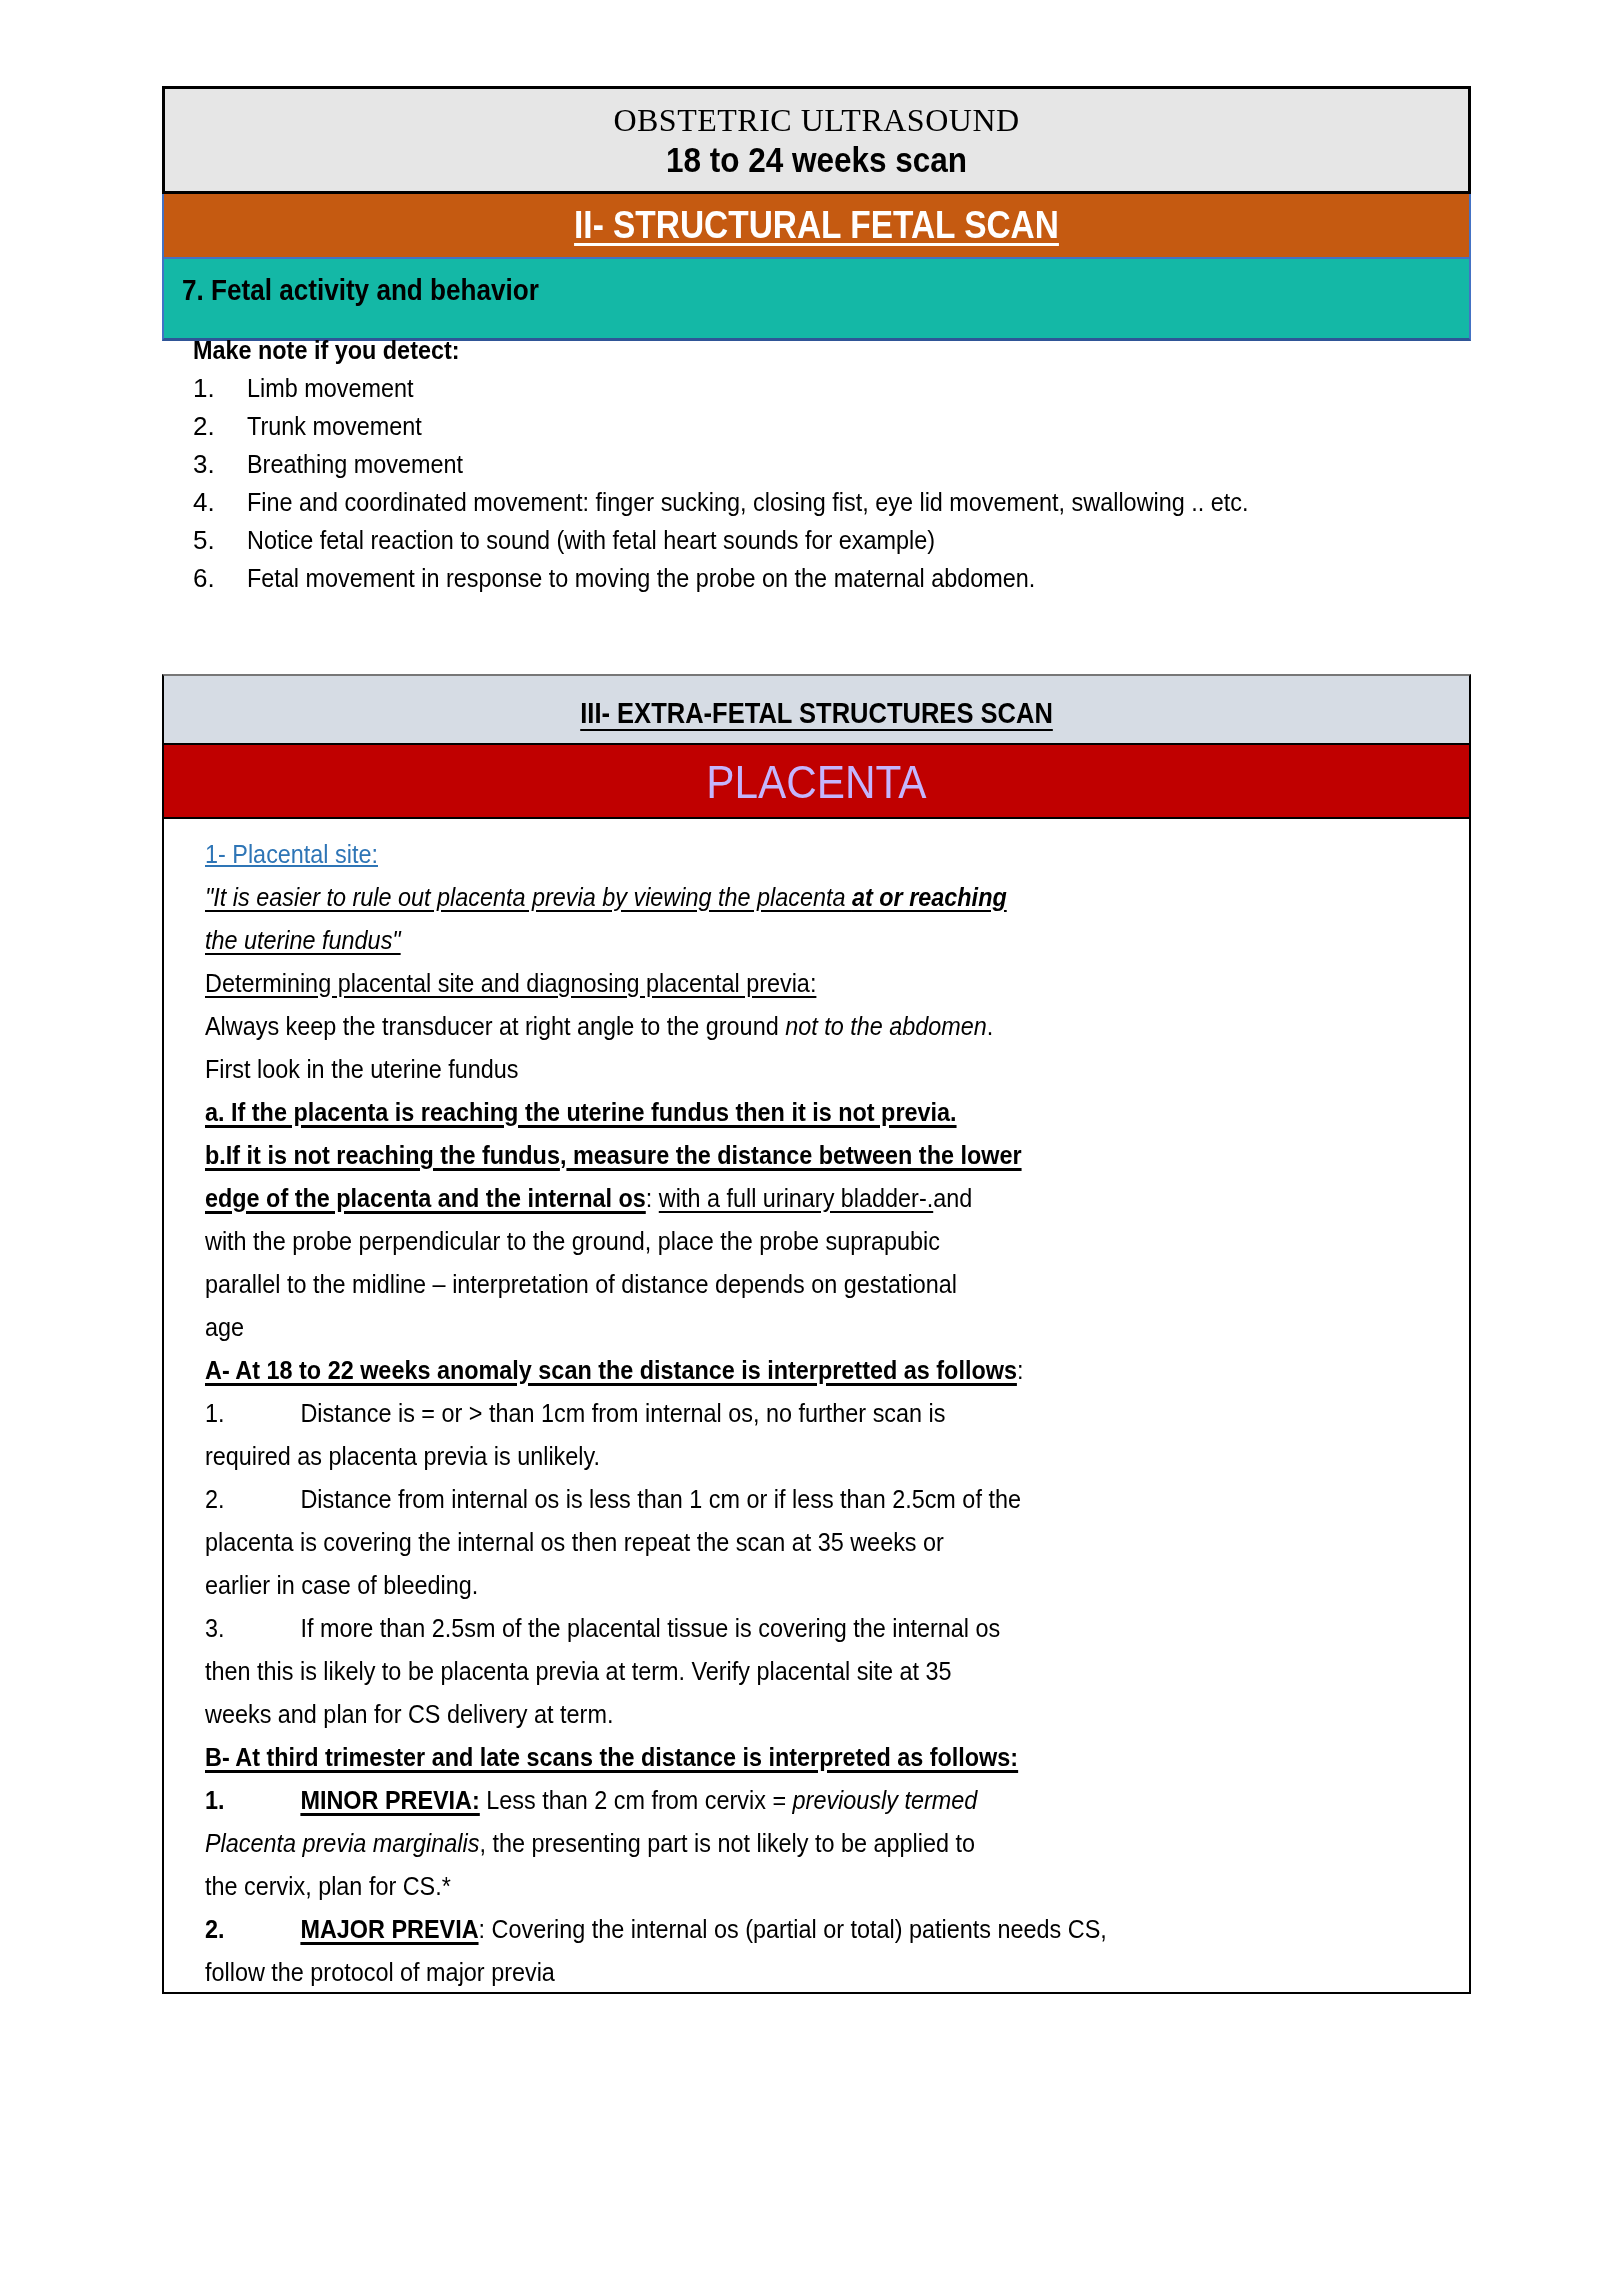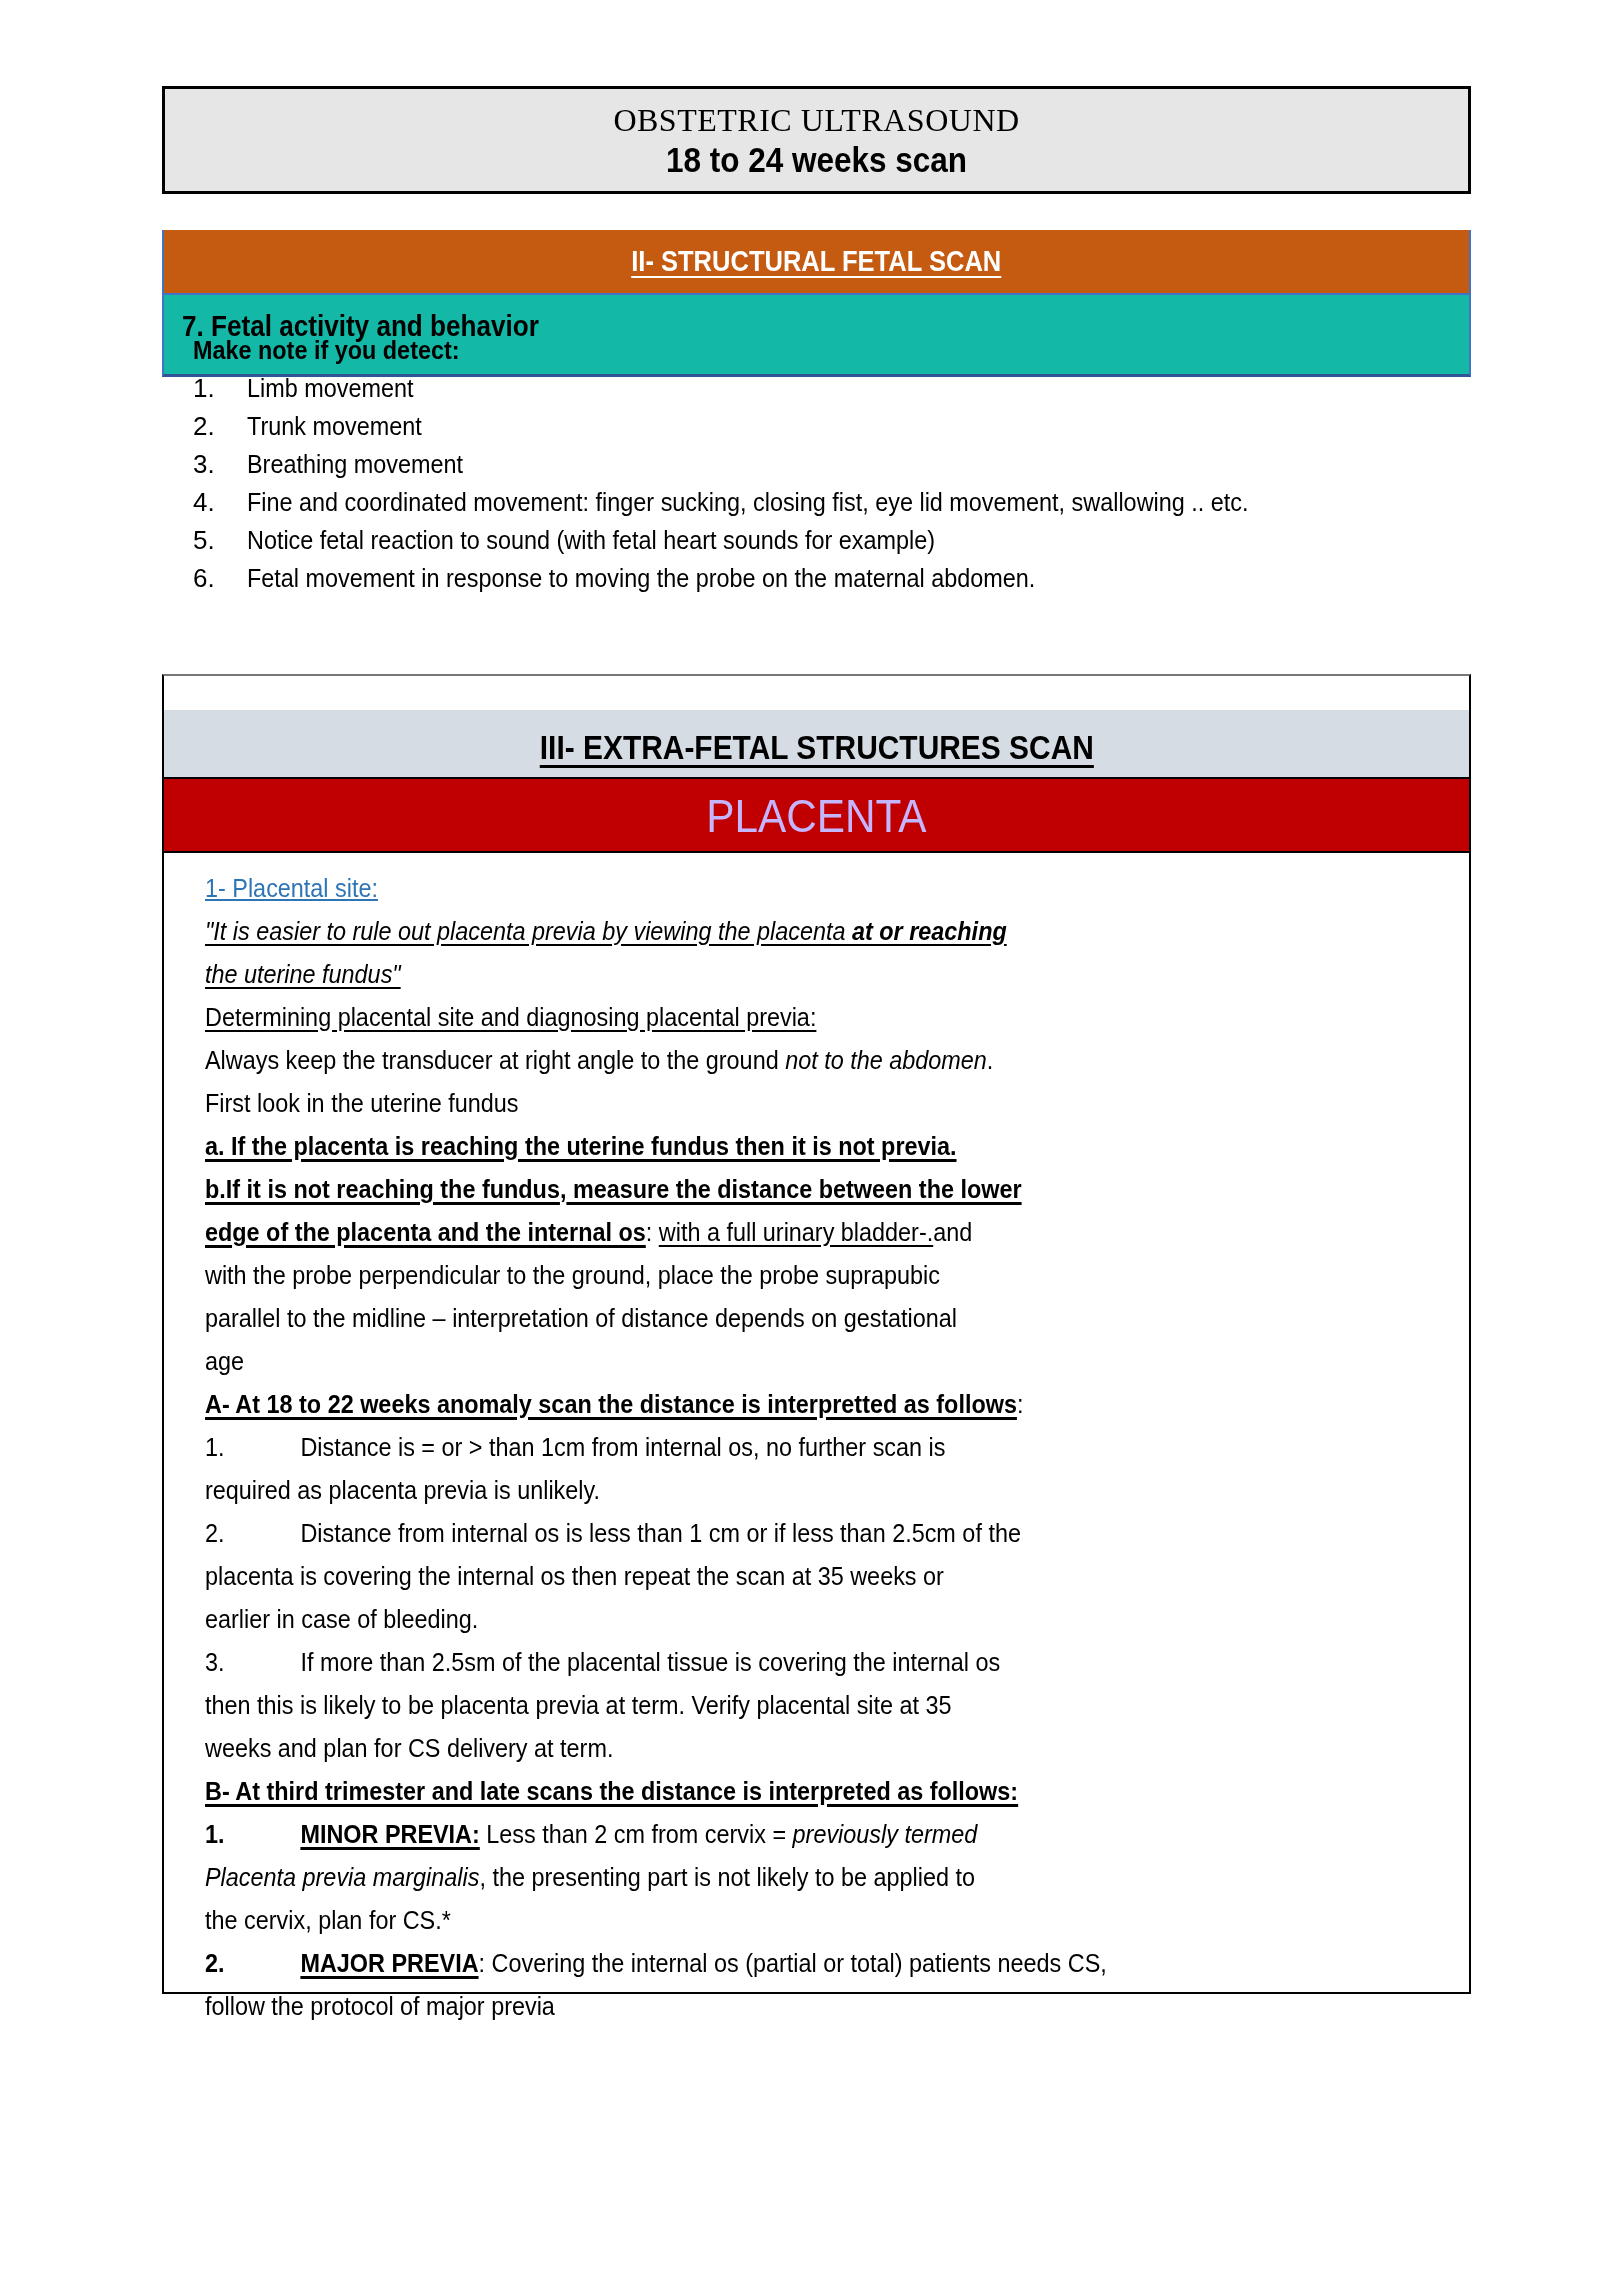--- a/index.html
+++ b/index.html
@@ -4,36 +4,36 @@
 <style>
   html, body { margin:0; padding:0; background:#ffffff; }
   body { width:1621px; height:2293px; position:relative; font-family:"Liberation Sans", sans-serif; color:#000; overflow:hidden; }
   .page { position:absolute; left:0; top:0; width:1621px; height:2293px; }
 
   
   .hdr-box { position:absolute; left:162px; top:86px; width:1309px; box-sizing:border-box; }
   .hdr-title { background:#e6e6e6; border:3.9px solid #000; height:108px; box-sizing:border-box; text-align:center; }
   .hdr-title .l1 { font-family:"Liberation Serif", serif; font-size:32px; padding-top:14px; line-height:35px; letter-spacing:0.5px; }
   .hdr-title .l2 { font-family:"Liberation Sans", sans-serif; font-weight:bold; font-size:35px; line-height:43px; transform:scaleX(0.9); }
-  .hdr-orange { background:#c55a11; border-left:2.9px solid #4472c4; border-right:2.9px solid #4472c4; height:63px; box-sizing:border-box; text-align:center; color:#fff; font-weight:bold; font-size:29px; line-height:63px;margin-top:36px; }
+  .hdr-orange { background:#c55a11; border-left:2.9px solid #4472c4; border-right:2.9px solid #4472c4; height:63px; box-sizing:border-box; text-align:center; color:#fff; font-weight:bold; font-size:38px; line-height:63px; }
   .hdr-orange span { text-decoration:underline; text-underline-offset:4.9px; display:inline-block; transform:scaleX(0.88); }
   .hdr-peach { background:#14b8a6; border:2.9px solid #4472c4; border-top:2px solid #4472c4; border-bottom:3.9px solid #2f5597; height:84px; box-sizing:border-box; padding-left:17.6px; font-weight:bold; font-size:29px; line-height:63px; }
   .hdr-peach span { display:inline-block; transform:scaleX(0.9); transform-origin:left center; }
 
   
   .notes { position:absolute; left:193px; top:331px; width:1274px; font-size:26px; line-height:38px; }
   .notes .intro { font-weight:bold; transform:scaleX(0.9); transform-origin:left center; }
   .notes ol { margin:0; padding:0; list-style:none; }
   .notes li { display:flex; }
   .notes li .num { width:54px; flex:none; }
   .notes li .txt { flex:1; transform:scaleX(0.9); transform-origin:left top; width:111%; }
 
   
   .sec-box { position:absolute; left:162px; top:674px; width:1309px; height:1320px; box-sizing:border-box; border:2.9px solid #000; border-top:2px solid #777; }
-  .sec-gray { background:#d6dce4; height:69px; text-align:center; font-weight:bold; font-size:34px; line-height:74px; border-bottom:2.9px solid #000; box-sizing:border-box;margin-top:34px; }
+  .sec-gray { background:#d6dce4; height:69px; text-align:center; font-weight:bold; font-size:29px; line-height:74px; border-bottom:2.9px solid #000; box-sizing:border-box; }
   .sec-gray span { text-decoration:underline; text-underline-offset:5.9px; display:inline-block; transform:scaleX(0.88); }
   .sec-red { background:#c00000; height:74px; text-align:center; color:#c4b5fd; font-size:47px; line-height:73px; border-bottom:2.9px solid #000; box-sizing:border-box; }
   .sec-red span { display:inline-block; transform:scaleX(0.9); }
   .sec-body { padding:13.7px 0 0 41px; font-size:26px; line-height:43px; width:1235px; }
   .ln { white-space:nowrap; transform:scaleX(0.9); transform-origin:left center; }
   .blue { color:#2e75b6; text-decoration:underline; }
   .u { text-decoration:underline; text-decoration-thickness:2.9px; text-underline-offset:3.9px; }
   .un { text-decoration:underline; text-underline-offset:3.9px; }
   .b { font-weight:bold; }
   .i { font-style:italic; }

